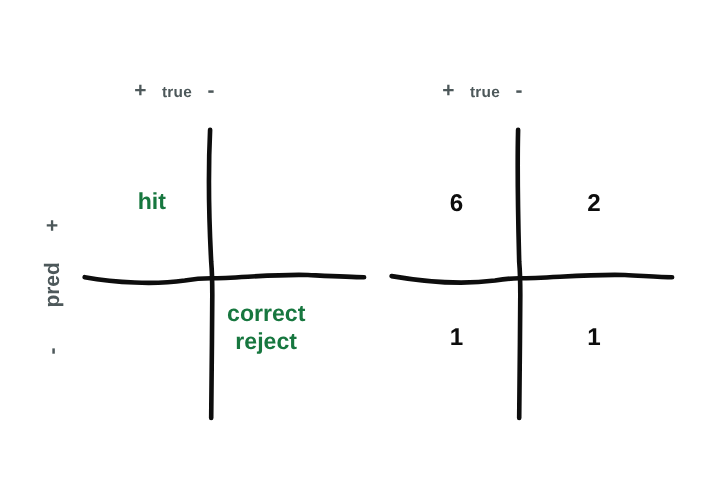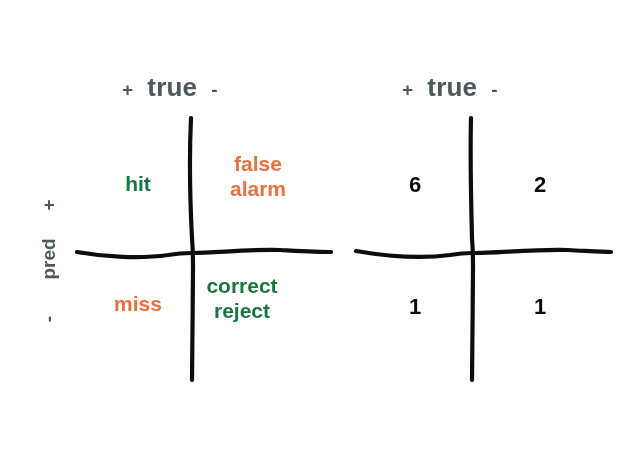--- a/index.html
+++ b/index.html
@@ -42,21 +42,21 @@
     display: flex;
     align-items: baseline;
     gap: 14px;
     color: #4d585a;
     font-size: 19px;
     font-weight: 700;
     letter-spacing: 0.2px;
     white-space: nowrap;
   }
   .col-header .sign { font-size: 19px; font-weight: 700; }
-  .col-header .word { font-size: 26px; font-weight: 700; }
+  .col-header .word { font-size: 14px; font-weight: 700; }
 
   
   #row-axis {
     position: absolute;
     left: 30px;
     top: 180px;
     width: 38px;
     height: 150px;
   }
   .rot {
@@ -134,23 +134,20 @@
       <span class="sign">-</span>
     </div>
 
     <div id="row-axis">
       <span class="rot" id="row-axis-plus">+</span>
       <span class="rot" id="row-axis-name">pred</span>
       <span class="rot" id="row-axis-minus">-</span>
     </div>
 
     <div class="cell green" id="cell-hit">hit</div>
-    <div class="cell orange" id="cell-false-alarm">false
-alarm</div>
-    <div class="cell orange" id="cell-miss">miss</div>
     <div class="cell green" id="cell-correct-rej">correct
 reject</div>
   </div>
 
   <div class="panel" id="panel-counts">
     <svg class="axis-svg" viewBox="0 0 300 453">
 
       <path d="M 16 251 C 45 256, 80 259, 110 255 C 122 253, 127 253, 132 253 C 158 253, 195 249, 228 250 C 248 251, 262 252, 271 252" fill="none" stroke="#0d0d0d" stroke-width="4.2" stroke-linecap="round"></path>
 
       <path d="M 131 118 C 130 160, 131 200, 132 238 C 133 250, 133 258, 133 268 C 133 305, 132 345, 132 380" fill="none" stroke="#0d0d0d" stroke-width="4.2" stroke-linecap="round"></path>

